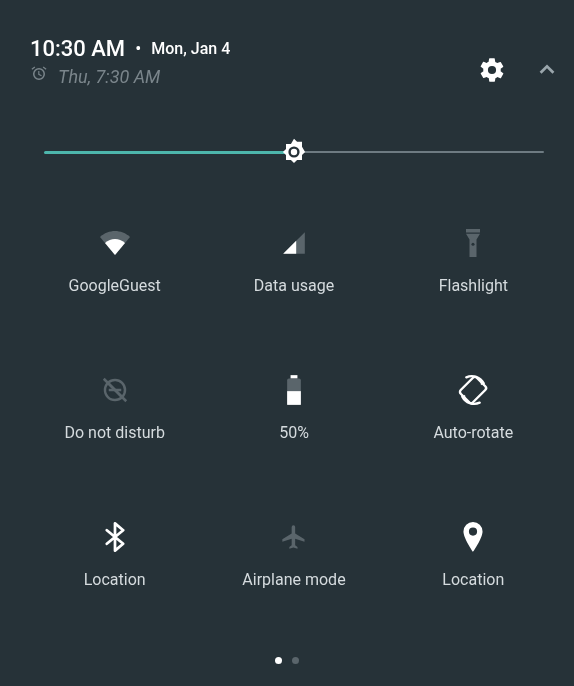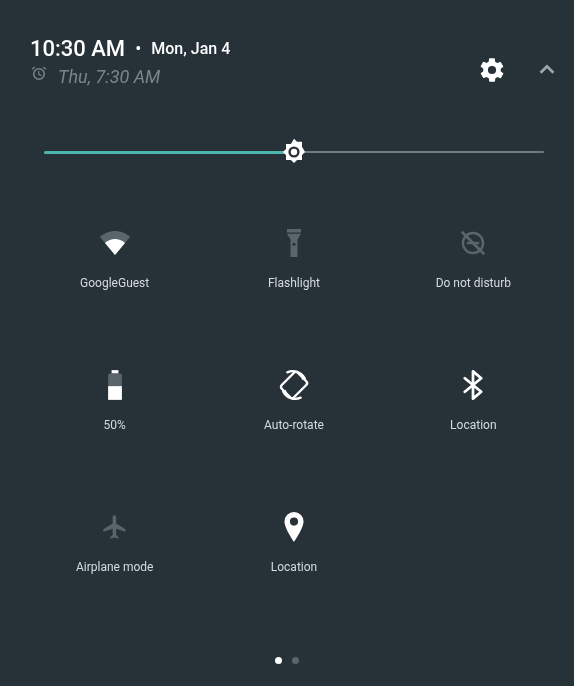--- a/index.html
+++ b/index.html
@@ -98,21 +98,21 @@
       gap: 18px;
       cursor: pointer;
     }
     .tile-icon {
       height: 30px;
       display: flex;
       align-items: center;
       justify-content: center;
     }
     .tile-label {
-      font-size: 12px;
+      font-size: 16px;
       color: #d5dbde;
       text-align: center;
     }
     .pager {
       position: absolute;
       bottom: 22px;
       left: 50%;
       transform: translateX(-50%);
       display: flex;
       gap: 10px;
@@ -175,20 +175,29 @@
     <div class="tile">
       <span class="tile-icon">
         <svg width="30" height="24" viewBox="0 0 30 24">
             <path d="M15 24 L0 6 C4 2 10 0 15 0 C20 0 26 2 30 6 Z" fill="#5a656b"></path>
             <path d="M15 24 L5 12 C8 9.5 11.5 8 15 8 C18.5 8 22 9.5 25 12 Z" fill="#ffffff"></path>
           </svg>
       </span>
       <span class="tile-label">GoogleGuest</span>
     </div>
 
+    <div class="tile">
+      <span class="tile-icon">
+        <svg width="26" height="26" viewBox="0 0 24 24">
+            <path d="M2 22 L22 22 L22 2 Z" fill="#5a656b"></path>
+            <path d="M2 22 L14 22 L14 10 Z" fill="#ffffff"></path>
+          </svg>
+      </span>
+      <span class="tile-label">Data usage</span>
+    </div>
 
     <div class="tile">
       <span class="tile-icon">
         <svg width="20" height="28" viewBox="0 0 16 24" fill="#5a656b">
             <path d="M2 0h12v3H2zM2 4h12l-3 5v15H5V9L2 4z"></path>
             <circle cx="8" cy="13" r="1.3" fill="#263238"></circle>
           </svg>
       </span>
       <span class="tile-label">Flashlight</span>
     </div>

